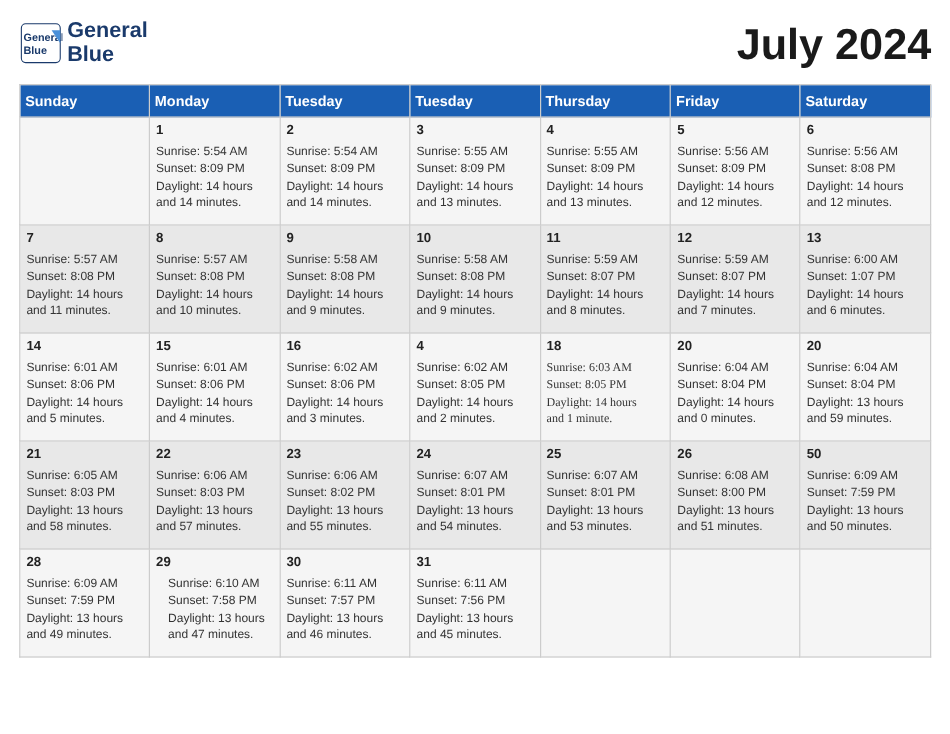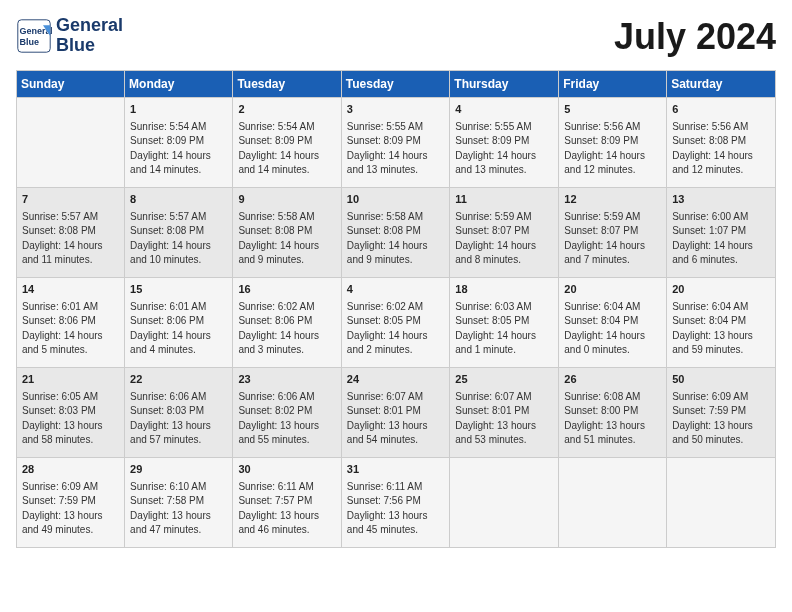--- a/index.html
+++ b/index.html
@@ -245,21 +245,21 @@
         </td>
         <td>
           <span class="day-num">4</span>
           <div class="cell-content" style="white-space: pre-line;">Sunrise: 6:02 AM
 Sunset: 8:05 PM
 Daylight: 14 hours
 and 2 minutes.</div>
         </td>
         <td>
           <span class="day-num">18</span>
-          <div class="cell-content" style="white-space: pre-line;">Sunrise: 6:03 AM
+          <div class="cell-content" style="white-space: pre-line; font-family: Liberation Serif, serif;">Sunrise: 6:03 AM
 Sunset: 8:05 PM
 Daylight: 14 hours
 and 1 minute.</div>
         </td>
         <td>
           <span class="day-num">20</span>
           <div class="cell-content" style="white-space: pre-line;">Sunrise: 6:04 AM
 Sunset: 8:04 PM
 Daylight: 14 hours
 and 0 minutes.</div>
@@ -326,21 +326,21 @@
       <tr>
         <td>
           <span class="day-num">28</span>
           <div class="cell-content" style="white-space: pre-line;">Sunrise: 6:09 AM
 Sunset: 7:59 PM
 Daylight: 13 hours
 and 49 minutes.</div>
         </td>
         <td>
           <span class="day-num">29</span>
-          <div class="cell-content" style="white-space: pre-line;">Sunrise: 6:10 AM
+          <div class="cell-content" style="white-space: pre-line; margin-left: 10px;">Sunrise: 6:10 AM
 Sunset: 7:58 PM
 Daylight: 13 hours
 and 47 minutes.</div>
         </td>
         <td>
           <span class="day-num">30</span>
           <div class="cell-content" style="white-space: pre-line;">Sunrise: 6:11 AM
 Sunset: 7:57 PM
 Daylight: 13 hours
 and 46 minutes.</div>

